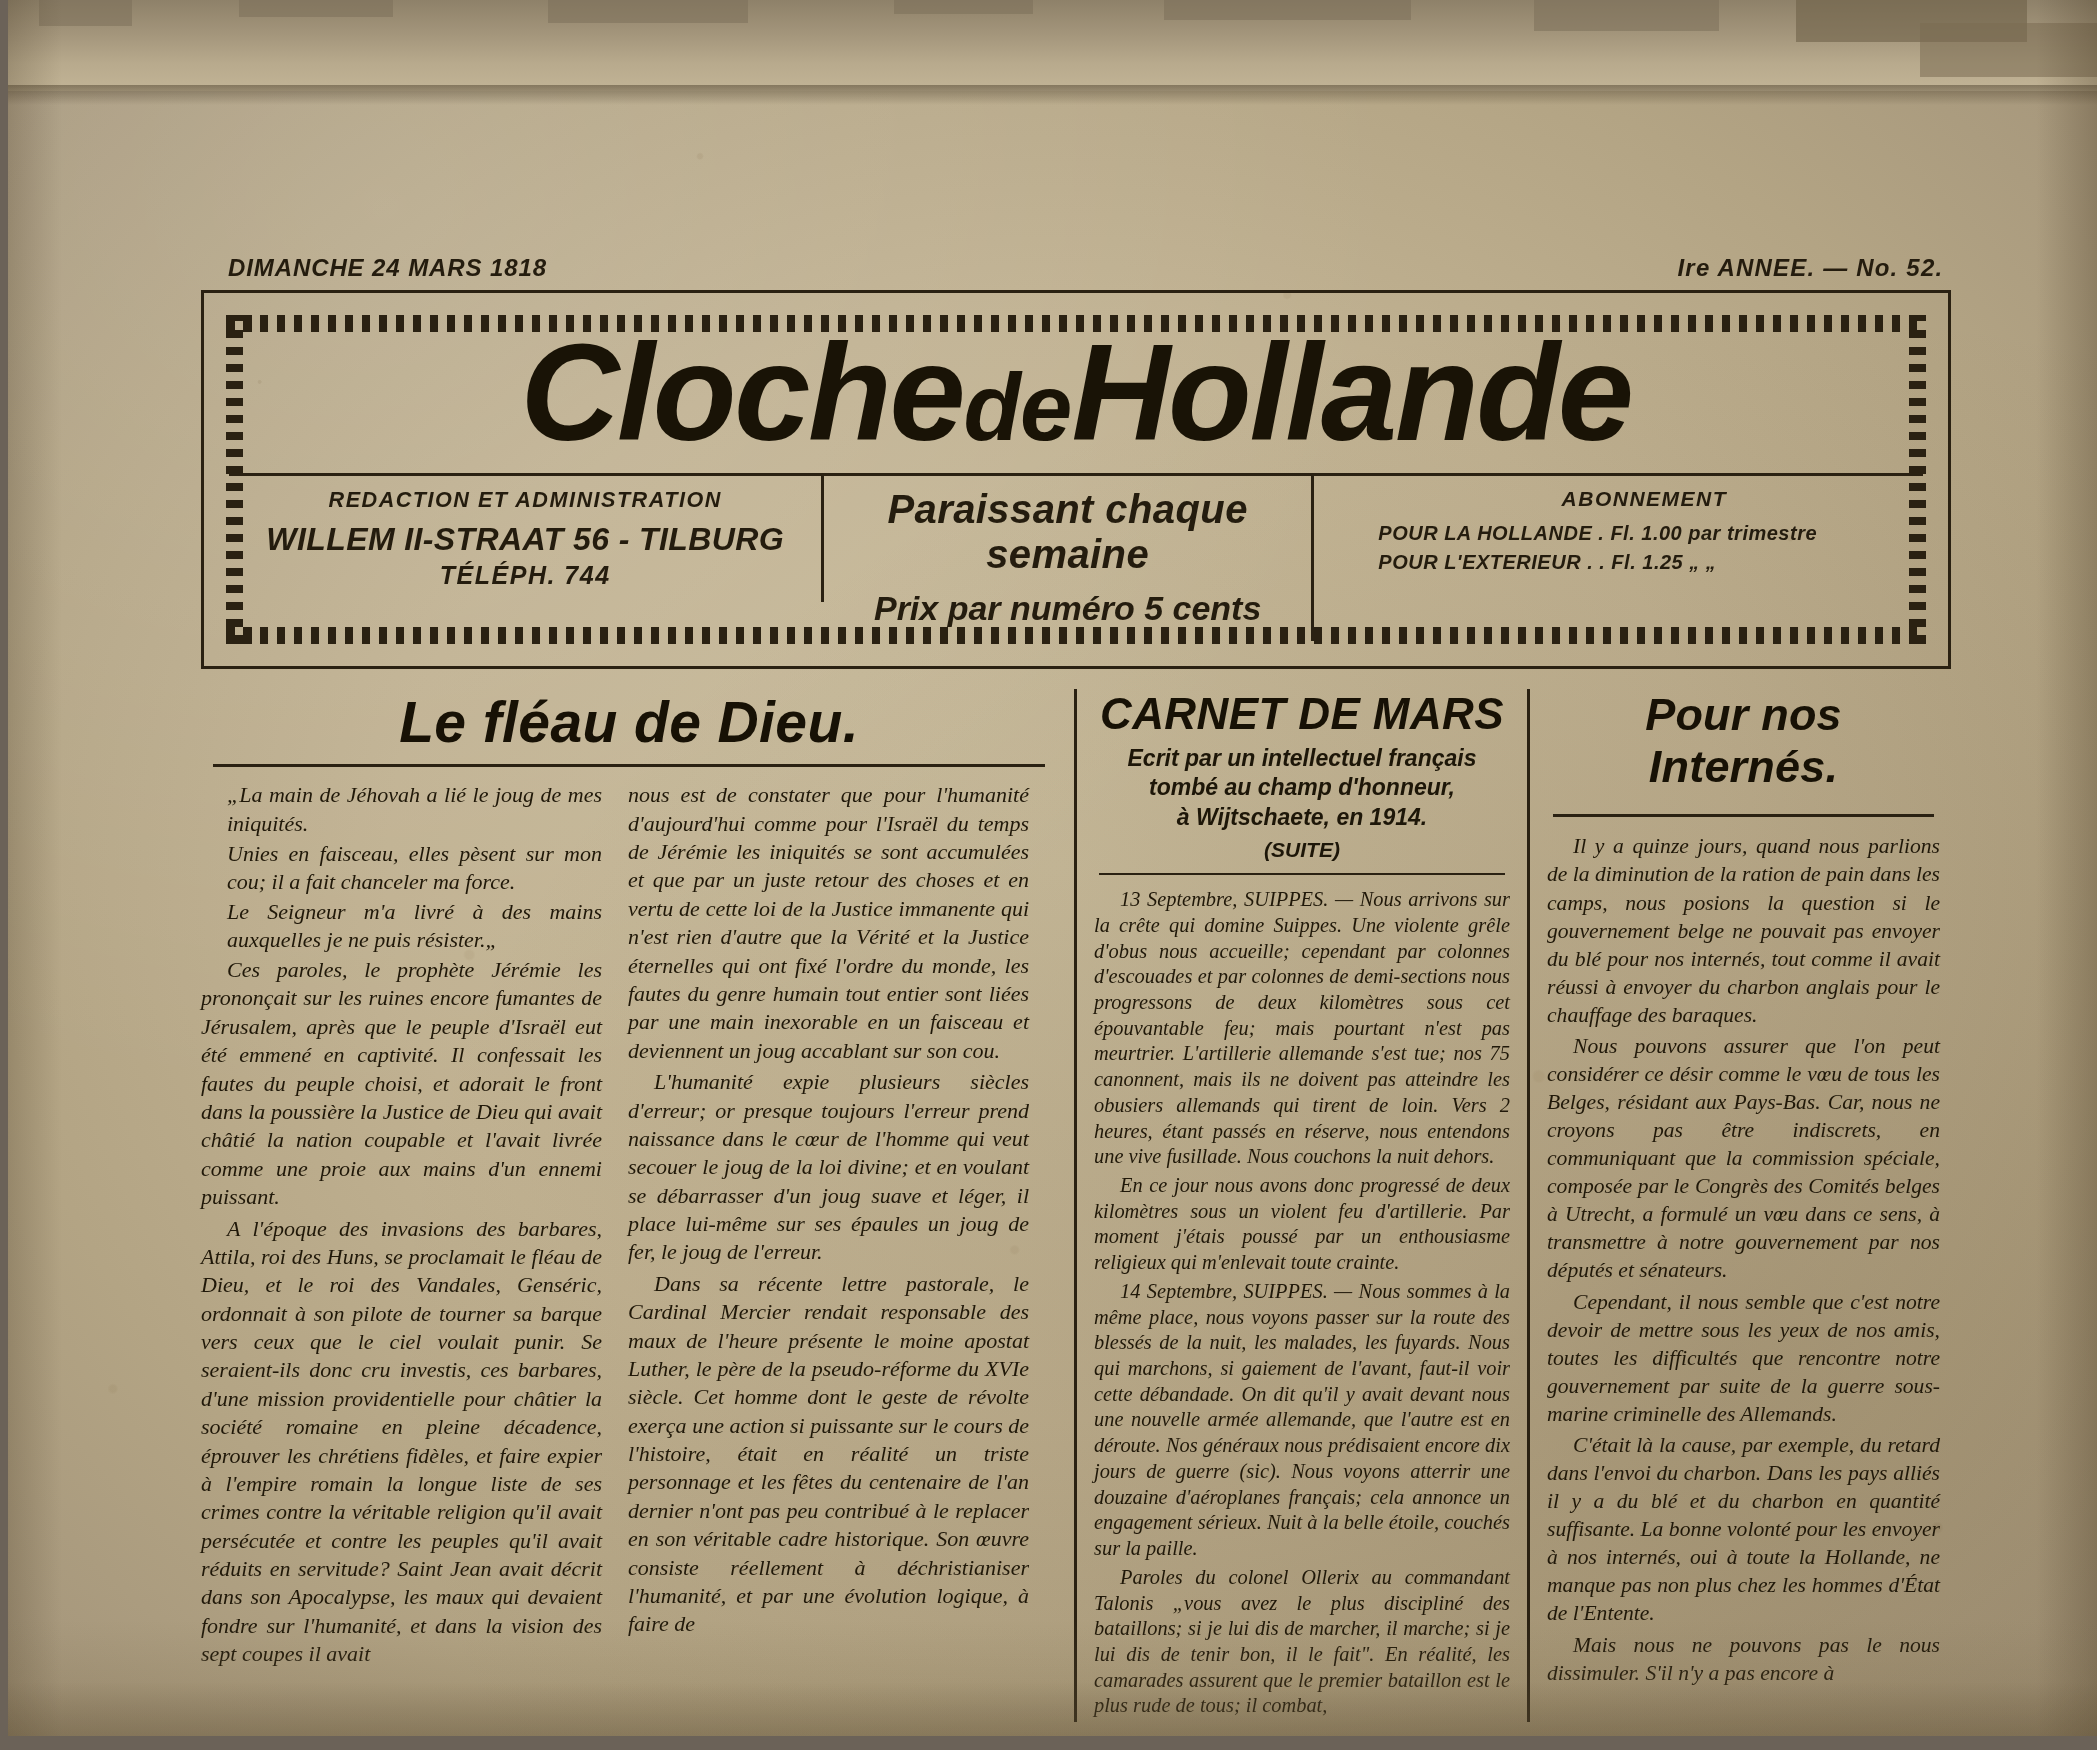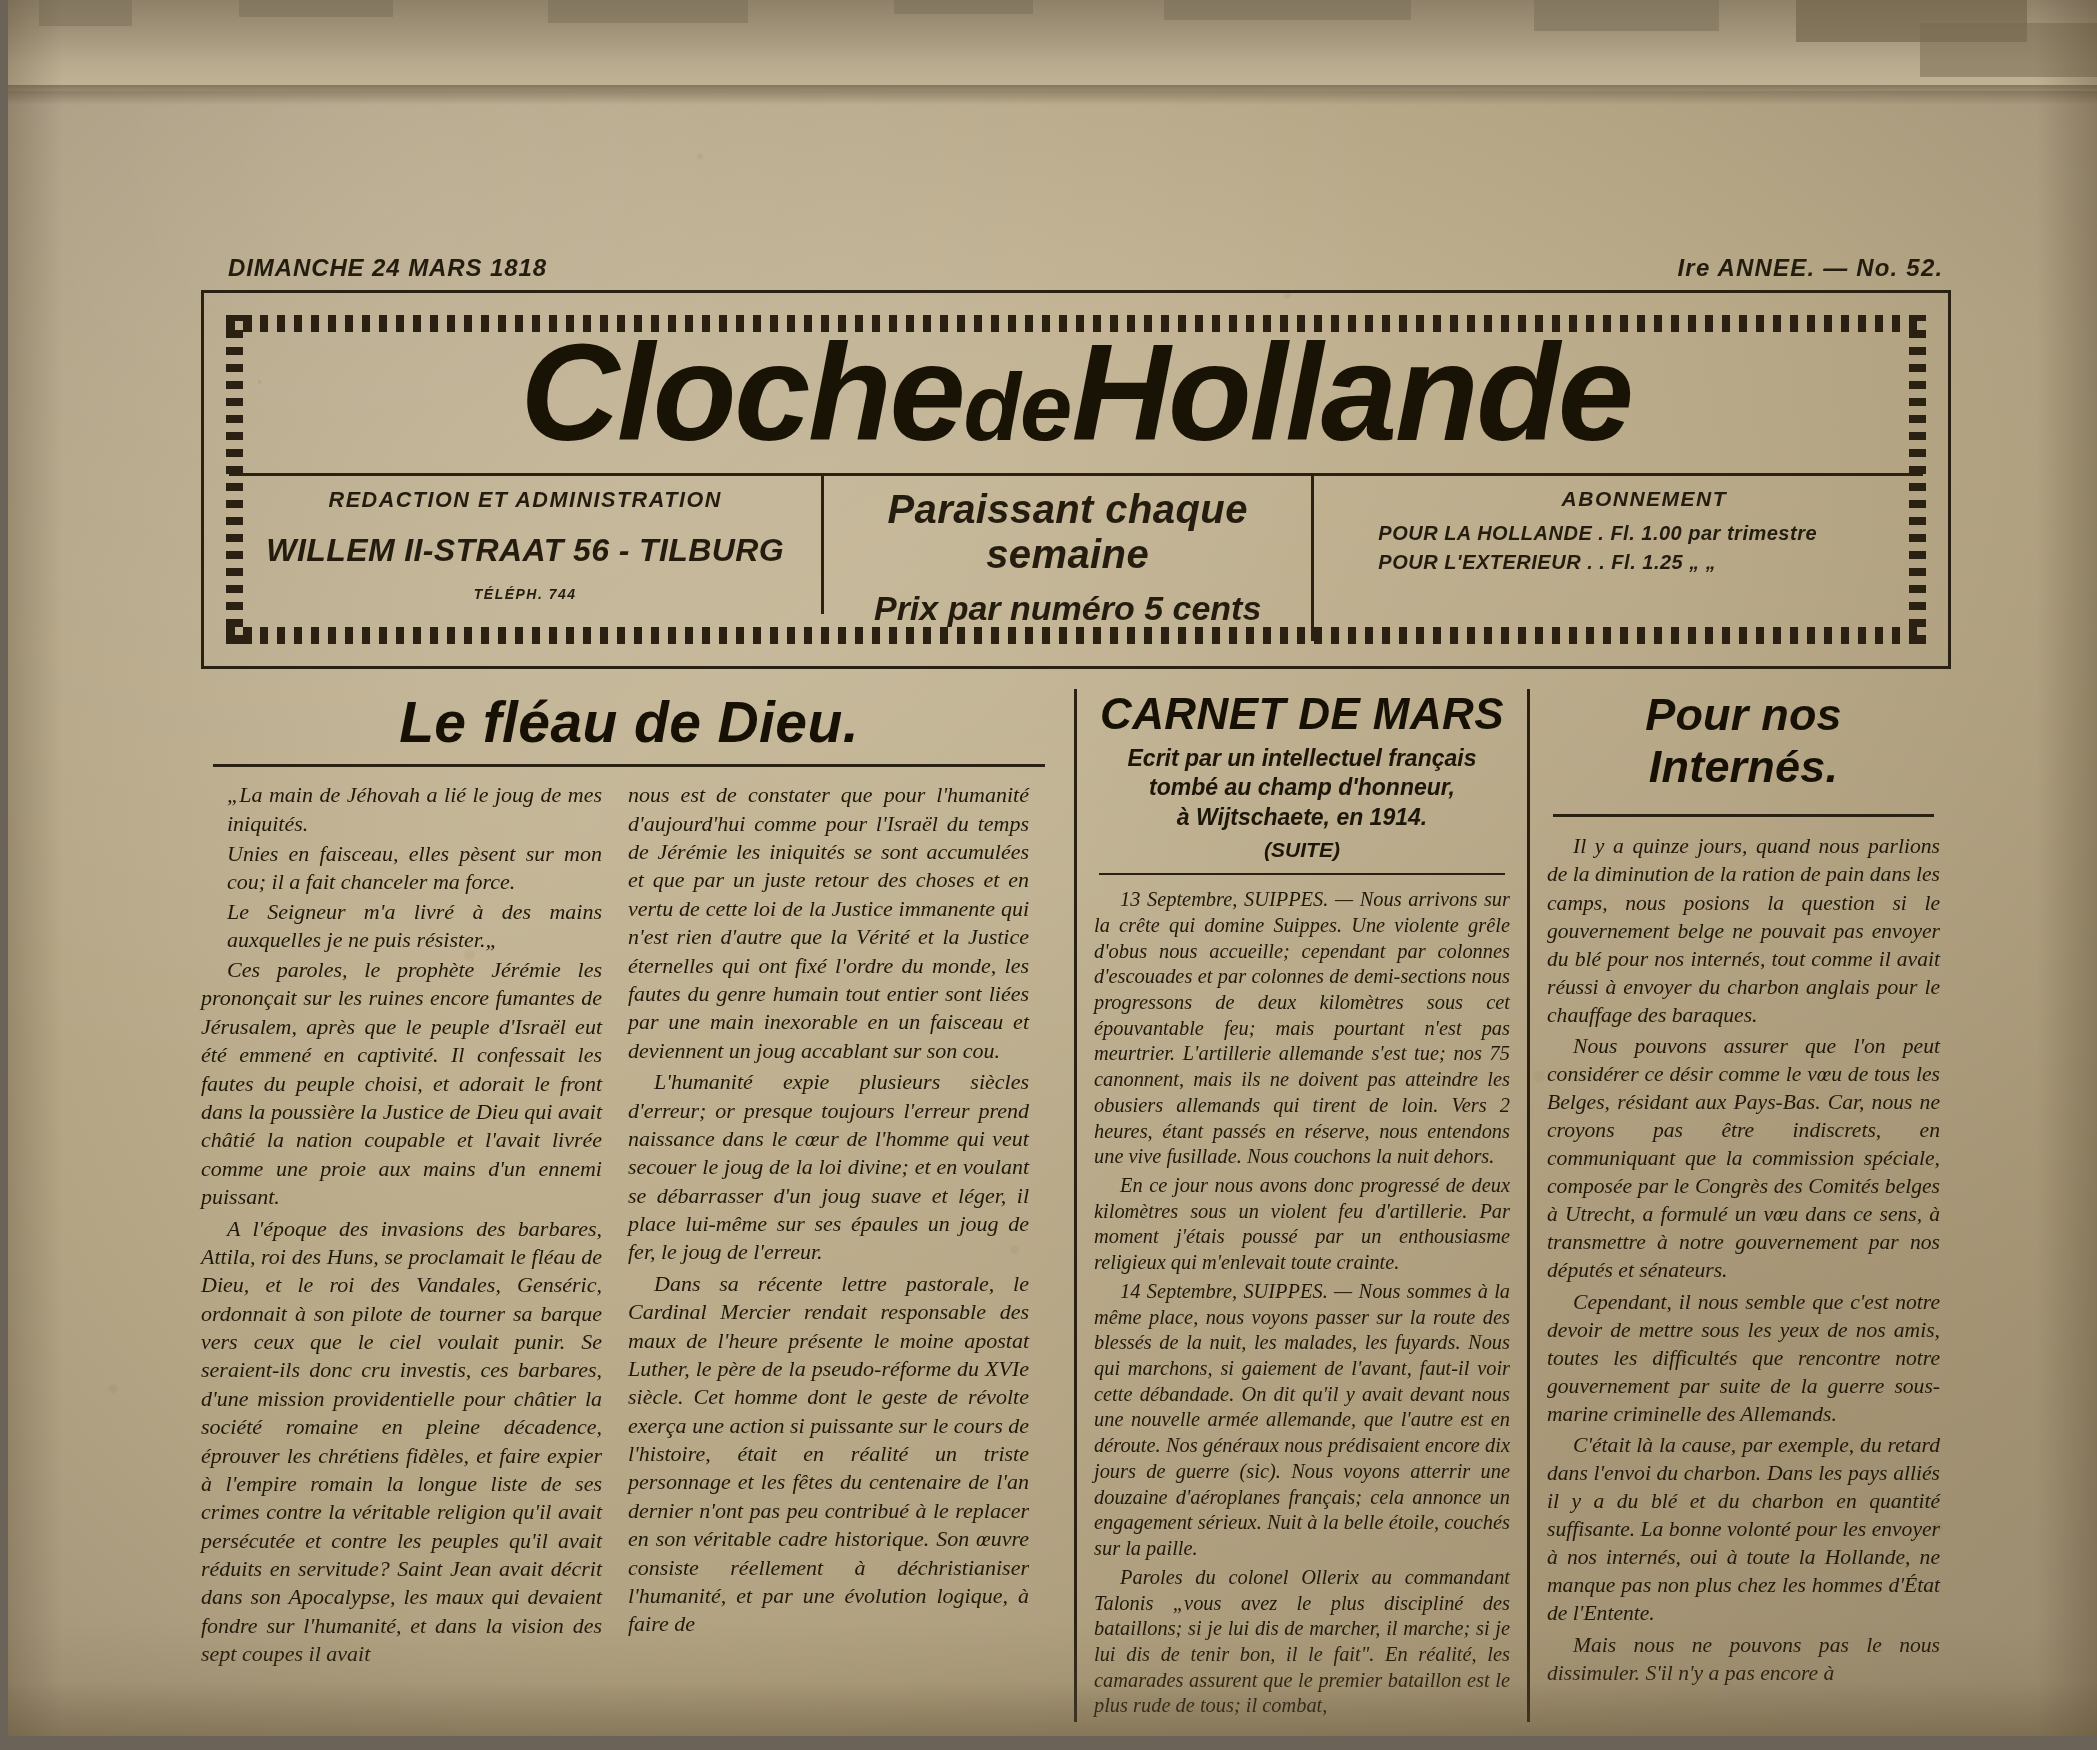--- a/index.html
+++ b/index.html
@@ -155,22 +155,22 @@
   .info-cell {
     padding: 10.8px 12.3px 12.3px 12.3px;
     text-align: center;
     color: #241c0e;
   }
   .info-cell.left  { width: 567px; border-right: 3.9px solid #2a2112; }
   .info-cell.mid   { flex: 1;      border-right: 3.9px solid #2a2112; }
   .info-cell.right { width: 532px; text-align: left; padding-left: 20px; margin-left: 44px; }
 
   .l1 { font-size: 21.6px; font-weight: bold; letter-spacing: 1.5px; }
-  .l2 { font-size: 32px; font-weight: bold; letter-spacing: 0.4px; margin-top: 19px; }
-  .l3 { font-size: 14px; font-weight: bold; letter-spacing: 1.5px; margin-top: 17px; }
+  .l2 { font-size: 32px; font-weight: bold; letter-spacing: 0.4px; margin-top: 8px; }
+  .l3 { font-size: 25px; font-weight: bold; letter-spacing: 1.5px; margin-top: 3px; }
   .m1 { font-size: 40px; font-weight: bold; letter-spacing: 0.4px; }
   .m2 { font-size: 34px; font-weight: bold; margin-top: 12.3px; }
   .r1 { font-size: 21px; font-weight: bold; letter-spacing: 1.5px; text-align: center; }
   .r2 { font-size: 20px; font-weight: bold; letter-spacing: 0.5px; margin-top: 10.8px; }
   .r3 { font-size: 20px; font-weight: bold; letter-spacing: 0.5px; margin-top: 6.2px; }
 
   
   .articles {
     display: flex;
     margin-top: 20px;

